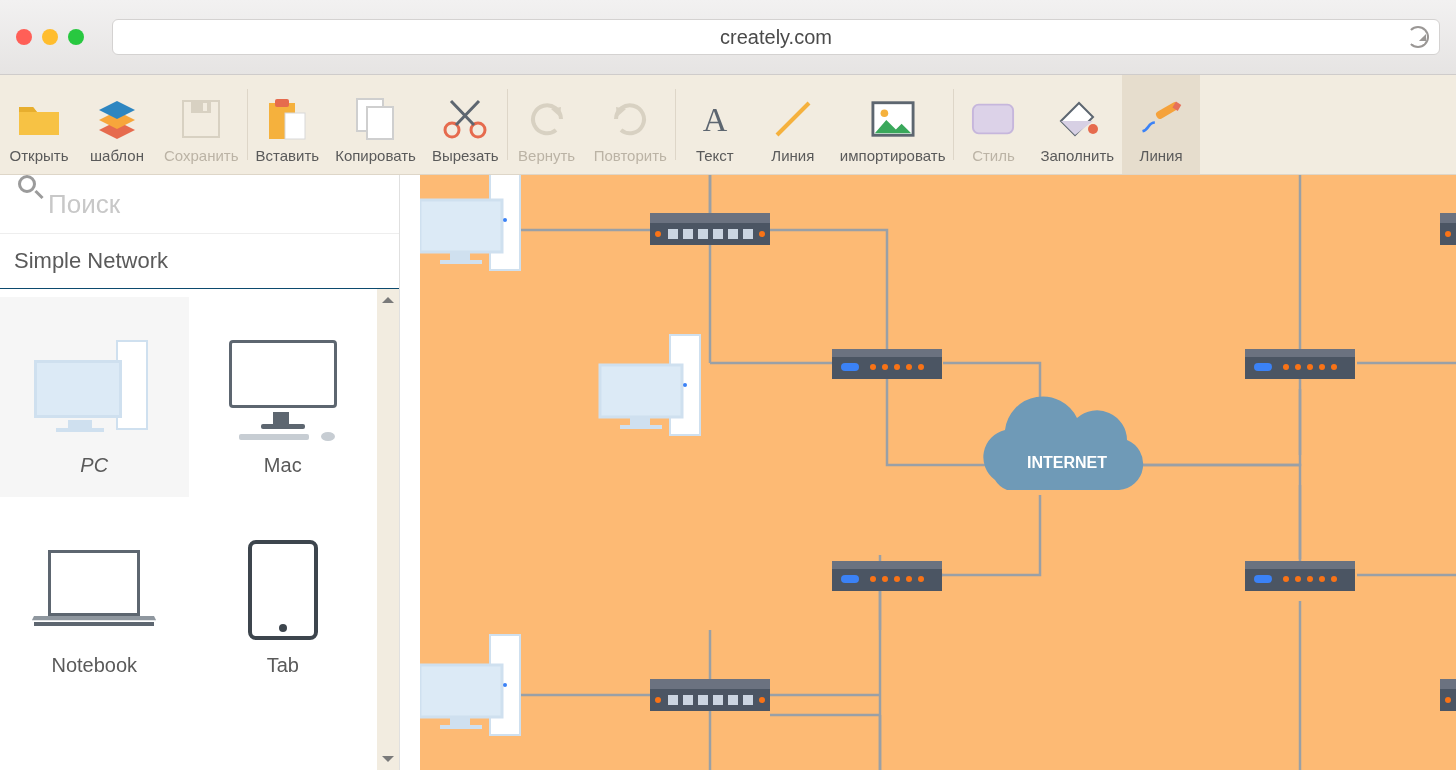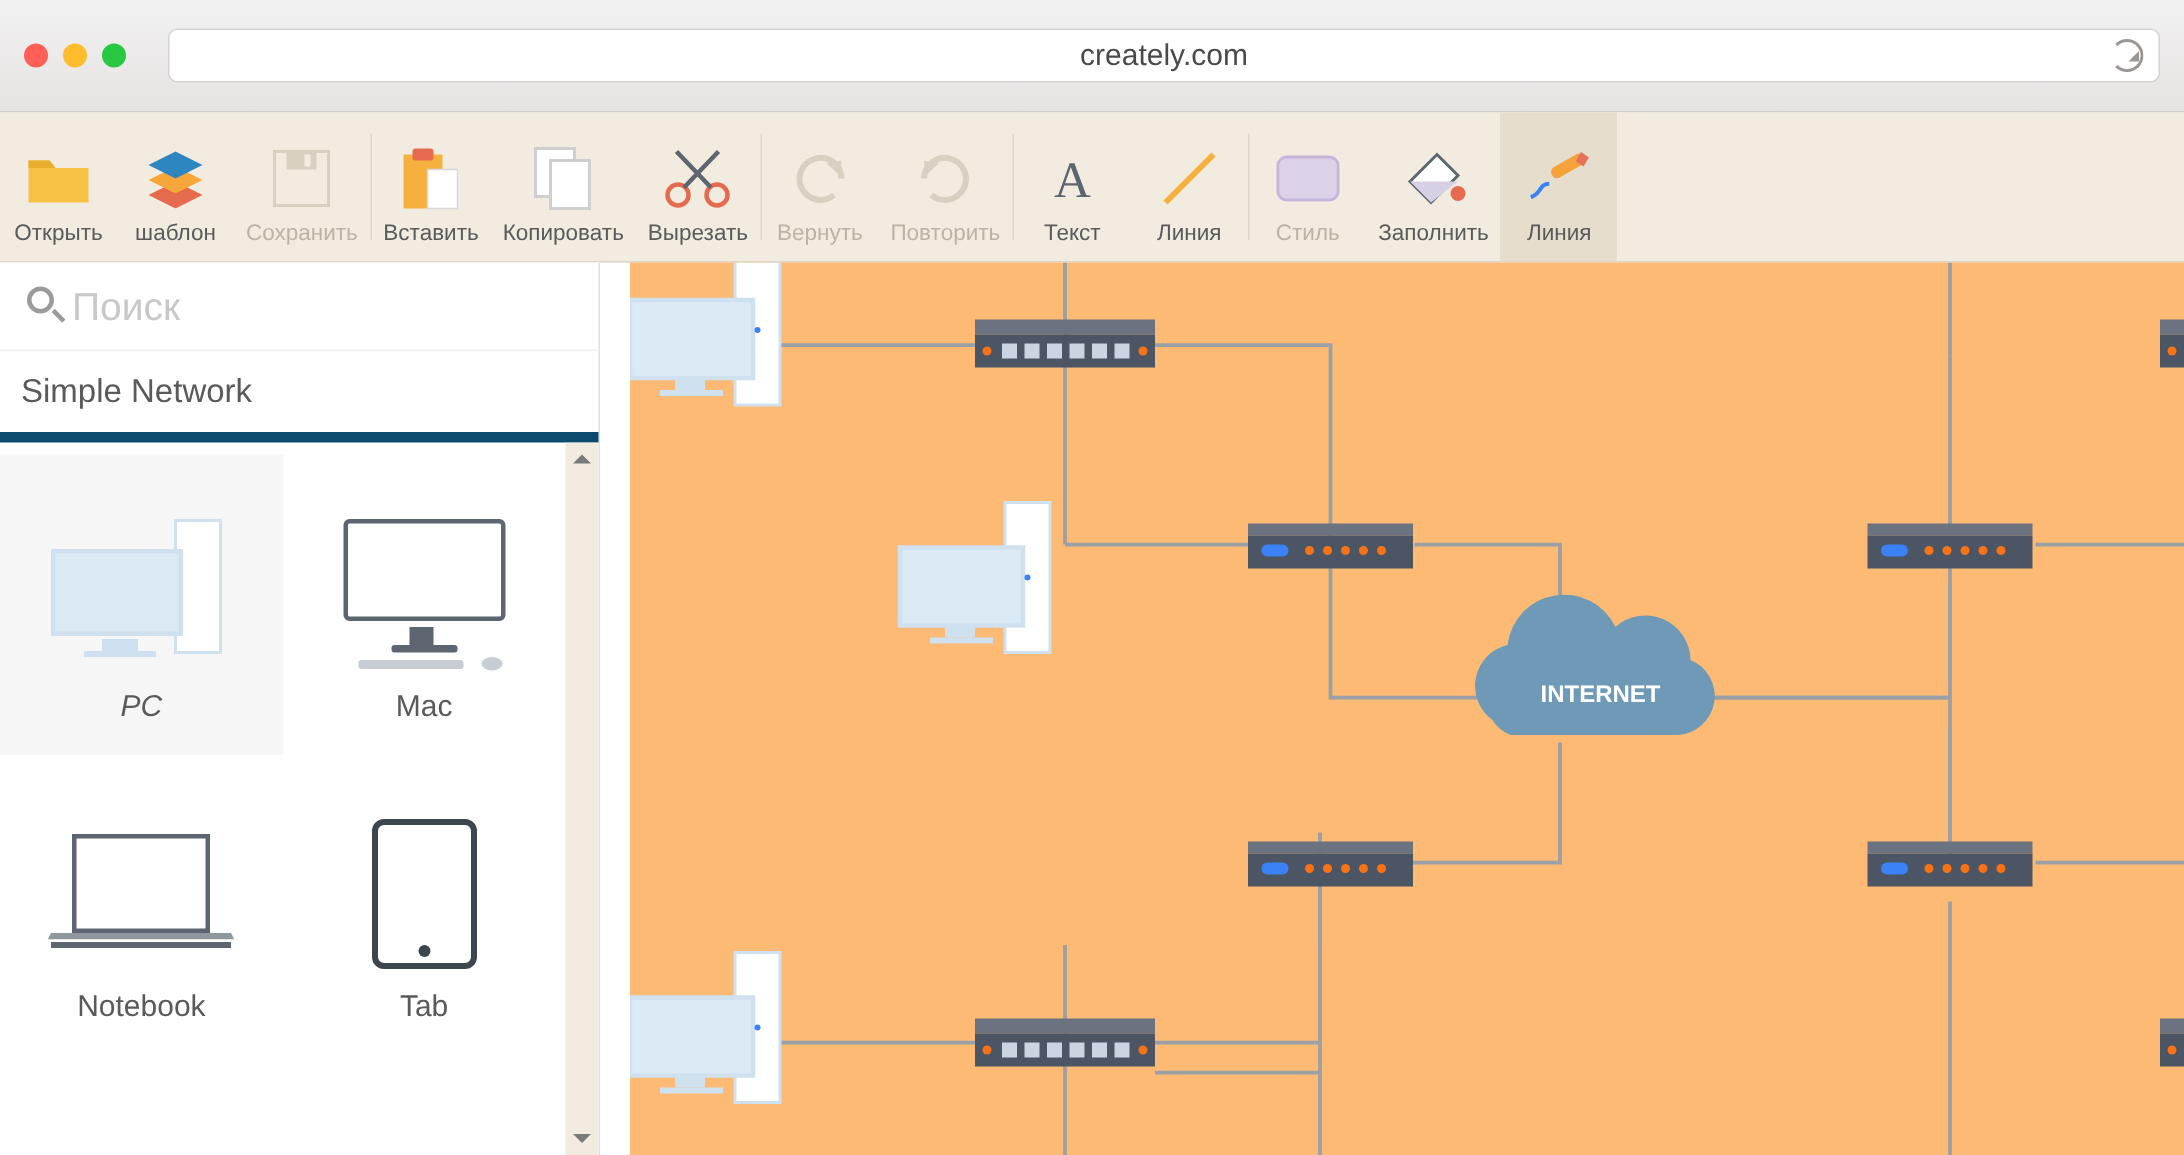--- a/index.html
+++ b/index.html
@@ -48,27 +48,27 @@
   }
   .tool.disabled { color:#bbb3a5; }
   .tool.selected { background:#e6ddcd; }
   .tool .icon-box { width:44px; height:44px; display:flex; align-items:center; justify-content:center;}
   .tool .lbl{ font-size:15px; white-space:nowrap;}
   .tool-sep{ width:1px; background:#ded6c8; margin:14px 0;}
 
   
   .main { display:flex; height:calc(770px - 75px - 100px);}
   .sidebar{ width:400px; border-right:1px solid #e0e0e0; display:flex; flex-direction:column; background:#fff;}
-  .searchbar{ height:58px; display:flex; align-items:center; padding:0 18px; gap:30px;}
+  .searchbar{ height:58px; display:flex; padding:0 18px; gap:30px;}
   .search-ic{ width:26px; height:26px; position:relative;}
   .search-ic .c{ width:18px; height:18px; border:3px solid #9b9b9b; border-radius:50%; position:absolute; left:0; top:0;}
   .search-ic .h{ width:10px; height:3px; background:#9b9b9b; position:absolute; left:16px; top:18px; transform:rotate(45deg);}
   .search-in{ border:none; outline:none; font-size:26px; color:#b9b9b9; flex:1; background:transparent;}
   .search-in::placeholder{ color:#c8c8c8;}
-  .cat-head{ padding:14px 14px; font-size:22px; color:#5a5a5a; border-top:1px solid #eee; border-bottom:7px solid #0c4a6e;}
+  .cat-head{ padding:14px 14px; font-size:22px; color:#5a5a5a; border-top:1px solid #eee; border-bottom:1px solid #0c4a6e;}
   .shapes-wrap{ flex:1; display:flex; position:relative; overflow:hidden;}
   .shapes-grid{
     flex:1; display:grid; grid-template-columns:1fr 1fr; grid-auto-rows:200px;
     overflow:hidden; padding-top:8px;
   }
   .shape-cell{
     display:flex; flex-direction:column; align-items:center; justify-content:flex-end;
     gap:14px; padding-bottom:20px; cursor:grab;
   }
   .shape-cell.active{ background:#f6f6f6;font-style:italic;}
@@ -222,20 +222,30 @@
 
   <div class="tool">
     <div class="icon-box">
       <svg width="40" height="40" viewBox="0 0 40 40">
           <path d="M4 36 36 4" stroke="#f5b13d" stroke-width="4"></path>
         </svg>
     </div>
     <div class="lbl">Линия</div>
   </div>
 
+  <div class="tool">
+    <div class="icon-box">
+      <svg width="46" height="38" viewBox="0 0 46 38">
+          <rect x="2" y="2" width="42" height="34" fill="#fff" stroke="#5d6670" stroke-width="3"></rect>
+          <circle cx="14" cy="13" r="4" fill="#f5b13d"></circle>
+          <path d="M4 34l12-14 10 10 6-6 10 10H4z" fill="#3aa85b"></path>
+        </svg>
+    </div>
+    <div class="lbl">импортировать</div>
+  </div>
 
   <div class="tool-sep"></div>
 
   <div class="tool disabled">
     <div class="icon-box">
       <svg width="46" height="34" viewBox="0 0 46 34">
           <rect x="2" y="2" width="42" height="30" rx="6" fill="#dcd2e8" stroke="#c6b6dc" stroke-width="2"></rect>
         </svg>
     </div>
     <div class="lbl">Стиль</div>

